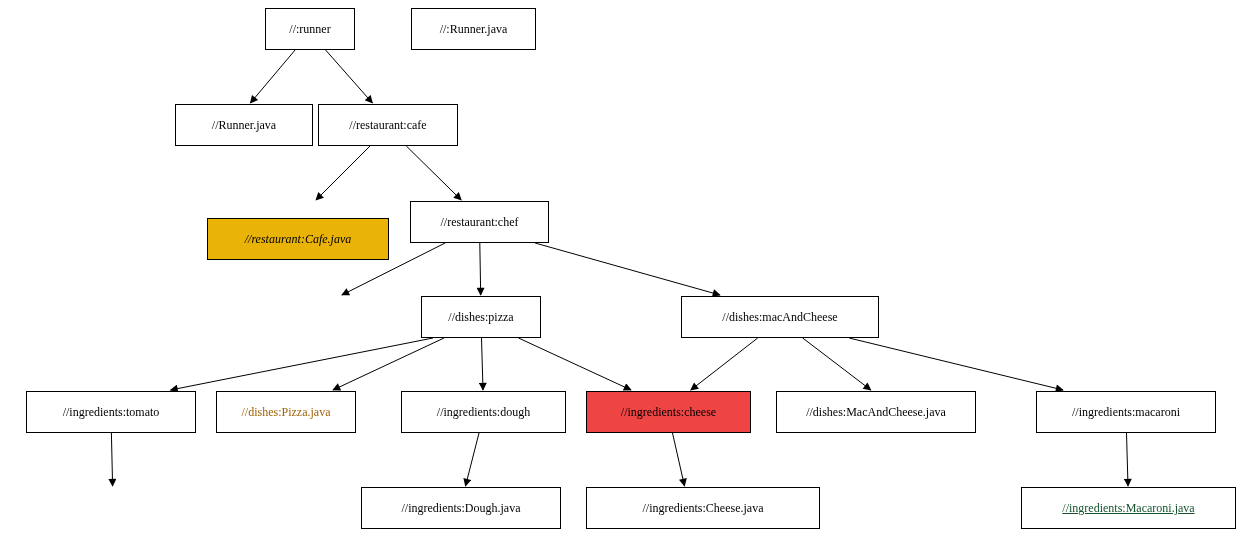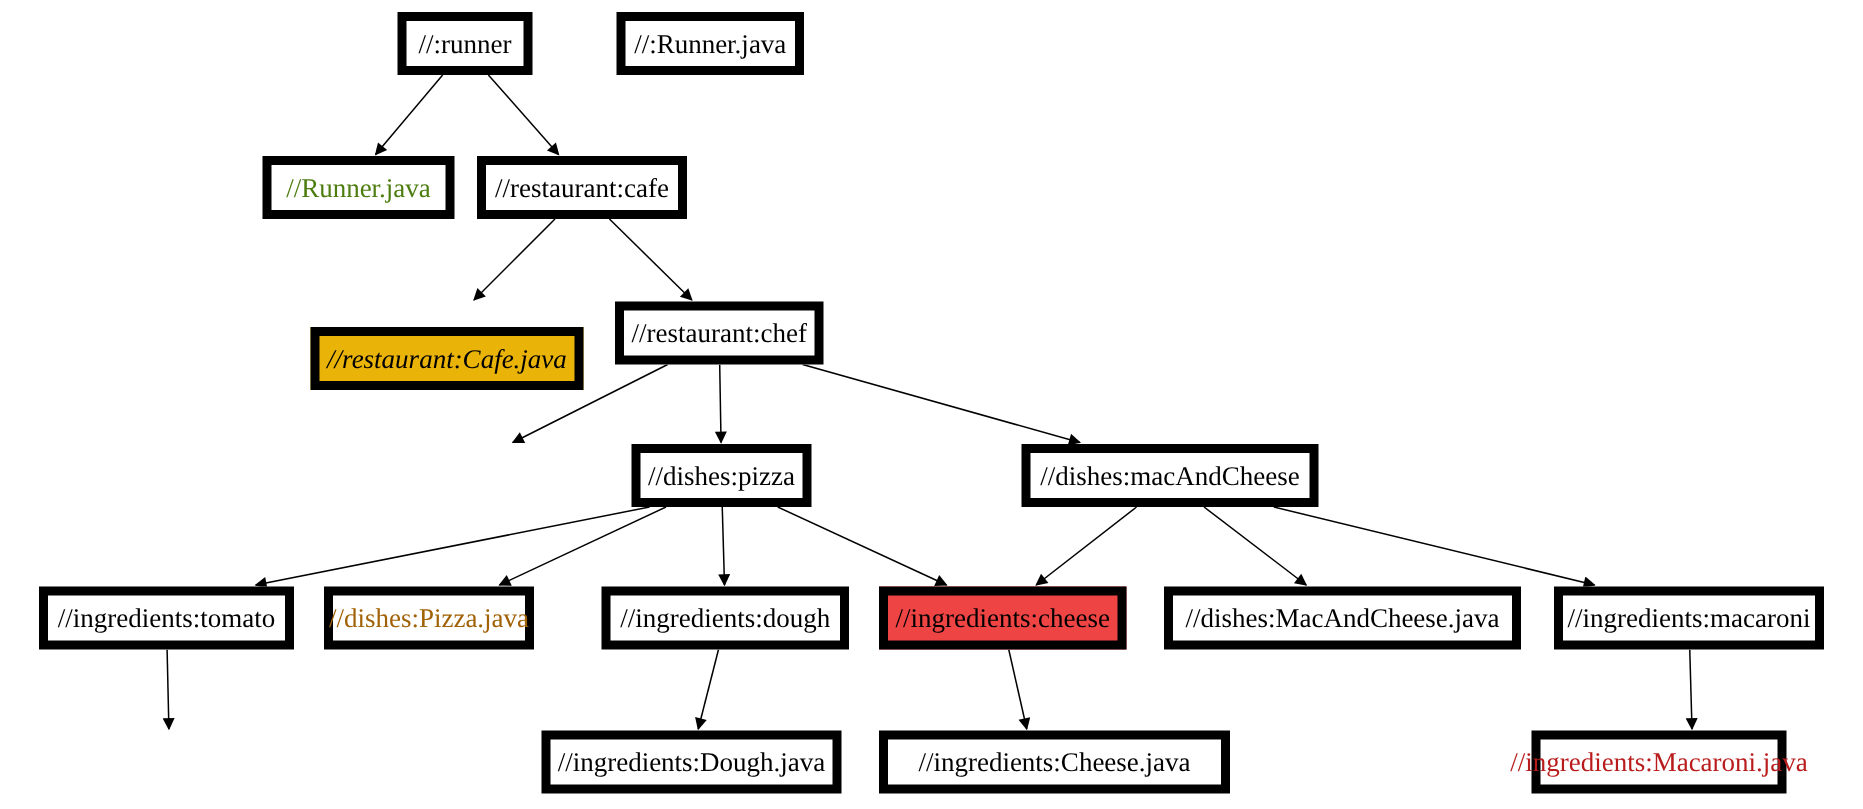--- a/index.html
+++ b/index.html
@@ -17,26 +17,26 @@
   }
   #edge-layer {
     position: absolute;
     left: 0;
     top: 0;
     pointer-events: none;
   }
   .node {
     position: absolute;
     box-sizing: border-box;
-    border: 6px solid #0c4a6e;
+    border: 1px solid #0c4a6e;
     background: #ffffff;
     display: flex;
     align-items: center;
     justify-content: center;
-    font-size: 18px;
+    font-size: 12px;
     line-height: 1;
     color: #000000;
     white-space: nowrap;
   }
 </style>
 </head>
 <body>
 
 <div id="canvas" style="background: rgb(255, 255, 255);">
   <svg id="edge-layer" width="1242" height="539">
@@ -59,28 +59,28 @@
       <line x1="757.7" y1="338" x2="690.8" y2="390" stroke="#000000" stroke-width="1" marker-end="url(#arrowhead)"></line>
       <line x1="802.7" y1="338" x2="870.8" y2="390" stroke="#000000" stroke-width="1" marker-end="url(#arrowhead)"></line>
       <line x1="849.2" y1="338" x2="1063" y2="390" stroke="#000000" stroke-width="1" marker-end="url(#arrowhead)"></line>
       <line x1="111.4" y1="433" x2="112.6" y2="486" stroke="#000000" stroke-width="1" marker-end="url(#arrowhead)"></line>
       <line x1="479" y1="433" x2="465.5" y2="486" stroke="#000000" stroke-width="1" marker-end="url(#arrowhead)"></line>
       <line x1="672.5" y1="433" x2="684.5" y2="486" stroke="#000000" stroke-width="1" marker-end="url(#arrowhead)"></line>
       <line x1="1126.5" y1="433" x2="1128" y2="486" stroke="#000000" stroke-width="1" marker-end="url(#arrowhead)"></line>
     </svg>
 <div class="node" style="left: 265px; top: 8px; width: 90px; height: 42px; background: rgb(255, 255, 255); border-color: rgb(0, 0, 0); color: rgb(0, 0, 0);">//:runner</div>
     <div class="node" style="left: 375px; top: 8px; width: 125px; height: 42px; background: rgb(255, 255, 255); border-color: rgb(0, 0, 0); color: rgb(0, 0, 0); margin-left: 36px;">//:Runner.java</div>
-    <div class="node" style="left: 175px; top: 104px; width: 128px; height: 42px; background: rgb(255, 255, 255); border-color: rgb(0, 0, 0); color: #4d7c0f;">//Runner.java</div>
+    <div class="node" style="left: 175px; top: 104px; width: 138px; height: 42px; background: rgb(255, 255, 255); border-color: rgb(0, 0, 0); color: #000000;">//Runner.java</div>
     <div class="node" style="left: 318px; top: 104px; width: 140px; height: 42px; background: rgb(255, 255, 255); border-color: rgb(0, 0, 0); color: rgb(0, 0, 0);">//restaurant:cafe</div>
     <div class="node" style="left: 207px; top: 218px; width: 182px; height: 42px; background: #eab308; border-color: rgb(0, 0, 0); color: rgb(0, 0, 0); font-style: italic;">//restaurant:Cafe.java</div>
     <div class="node" style="left: 410px; top: 201px; width: 139px; height: 42px; background: rgb(255, 255, 255); border-color: rgb(0, 0, 0); color: rgb(0, 0, 0);">//restaurant:chef</div>
     <div class="node" style="left: 421px; top: 296px; width: 120px; height: 42px; background: rgb(255, 255, 255); border-color: rgb(0, 0, 0); color: rgb(0, 0, 0);">//dishes:pizza</div>
     <div class="node" style="left: 681px; top: 296px; width: 198px; height: 42px; background: rgb(255, 255, 255); border-color: rgb(0, 0, 0); color: rgb(0, 0, 0);">//dishes:macAndCheese</div>
     <div class="node" style="left: 26px; top: 391px; width: 170px; height: 42px; background: rgb(255, 255, 255); border-color: rgb(0, 0, 0); color: rgb(0, 0, 0);">//ingredients:tomato</div>
     <div class="node" style="left: 216px; top: 391px; width: 140px; height: 42px; background: rgb(255, 255, 255); border-color: rgb(0, 0, 0); color: #a16207;">//dishes:Pizza.java</div>
     <div class="node" style="left: 401px; top: 391px; width: 165px; height: 42px; background: rgb(255, 255, 255); border-color: rgb(0, 0, 0); color: rgb(0, 0, 0);">//ingredients:dough</div>
     <div class="node" style="left: 586px; top: 391px; width: 165px; height: 42px; background: #ef4444; border-color: rgb(0, 0, 0); color: rgb(0, 0, 0);">//ingredients:cheese</div>
-    <div class="node" style="left: 776px; top: 391px; width: 238px; height: 42px; background: rgb(255, 255, 255); border-color: rgb(0, 0, 0); color: rgb(0, 0, 0);">//dishes:MacAndCheese.java</div>
+    <div class="node" style="left: 776px; top: 391px; width: 200px; height: 42px; background: rgb(255, 255, 255); border-color: rgb(0, 0, 0); color: rgb(0, 0, 0);">//dishes:MacAndCheese.java</div>
     <div class="node" style="left: 1036px; top: 391px; width: 180px; height: 42px; background: rgb(255, 255, 255); border-color: rgb(0, 0, 0); color: rgb(0, 0, 0);">//ingredients:macaroni</div>
     <div class="node" style="left: 361px; top: 487px; width: 200px; height: 42px; background: rgb(255, 255, 255); border-color: rgb(0, 0, 0); color: rgb(0, 0, 0);">//ingredients:Dough.java</div>
     <div class="node" style="left: 586px; top: 487px; width: 234px; height: 42px; background: rgb(255, 255, 255); border-color: rgb(0, 0, 0); color: rgb(0, 0, 0);">//ingredients:Cheese.java</div>
-    <div class="node" style="left: 1021px; top: 487px; width: 170px; height: 42px; background: rgb(255, 255, 255); border-color: rgb(0, 0, 0); color: #b91c1c;">//ingredients:Macaroni.java</div>
+    <div class="node" style="left: 1021px; top: 487px; width: 215px; height: 42px; background: rgb(255, 255, 255); border-color: rgb(0, 0, 0); color: #14532d; text-decoration: underline;">//ingredients:Macaroni.java</div>
   </div>
 
 </body></html>

